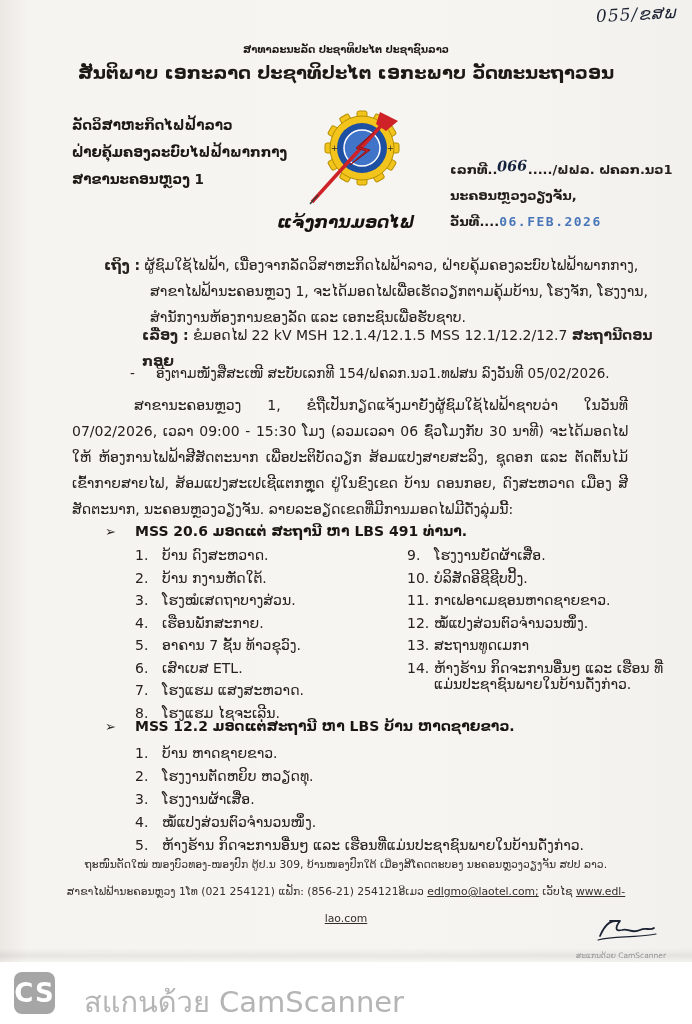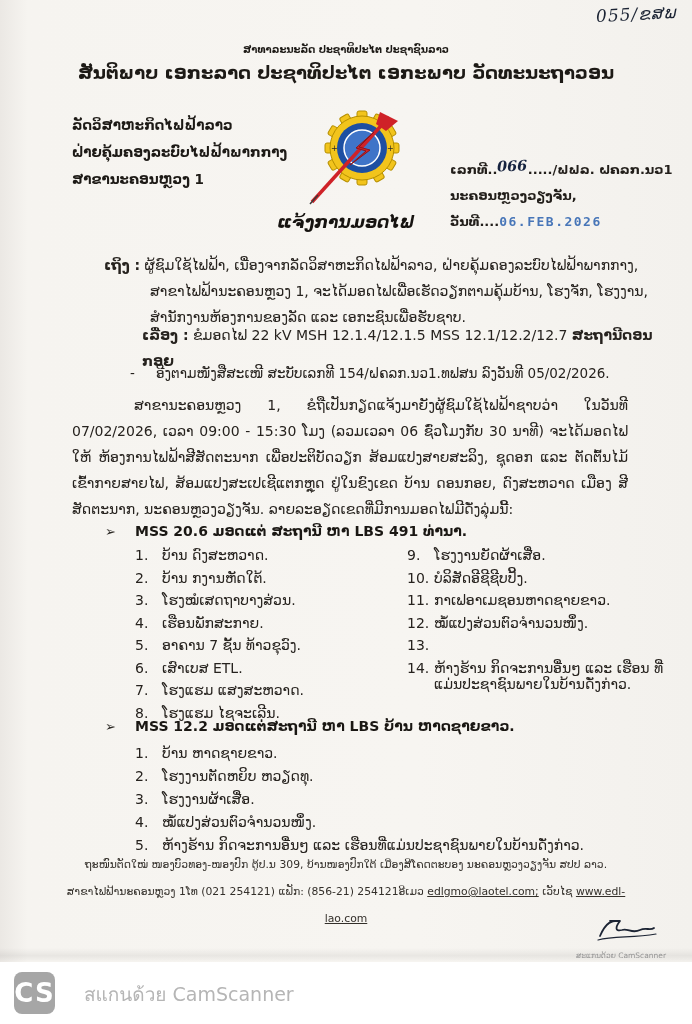--- a/index.html
+++ b/index.html
@@ -48,21 +48,21 @@
   .list122{top:745px;left:135px;width:520px;}
   .list122 .li{margin-bottom:7px;}
   .footer{top:851px;left:46px;width:600px;text-align:center;font-size:10.8px;line-height:27px;color:#332f2a;}
   .lnk{text-decoration:underline;}
   .sig{top:914px;left:596px;}
   .cs-small{top:951px;right:26px;font-size:7.5px;color:#9a9a9a;}
   .cs-bar{bottom:0;left:0;width:692px;height:62px;background:#ffffff;}
   .cs-logo{position:absolute;left:14px;top:10px;width:41px;height:42px;background:#a6a6a6;
     border-radius:8px;color:#ffffff;font-weight:bold;font-size:26px;
     display:flex;align-items:center;justify-content:center;letter-spacing:1px;}
-  .cs-text{position:absolute;left:84px;top:17px;font-size:19px;color:#b5b5b5;}
+  .cs-text{position:absolute;left:84px;top:17px;font-size:29px;color:#b5b5b5;}
 </style>
 </head>
 <body>
 
 <div class="scan">
 
   <div class="abs hand hand-ref">055/ຂສພ</div>
 
   <div class="abs hdr">
     <div class="l1">ສາທາລະນະລັດ ປະຊາທິປະໄຕ ປະຊາຊົນລາວ</div>
@@ -170,20 +170,21 @@
       <div class="li">
           <span class="num">11.</span>
           <span class="txt">ກາເຟອາເມຊອນຫາດຊາຍຂາວ.</span>
         </div>
       <div class="li">
           <span class="num">12.</span>
           <span class="txt">ໝໍ້ແປງສ່ວນຕົວຈຳນວນໜຶ່ງ.</span>
         </div>
       <div class="li">
           <span class="num">13.</span>
+          <span class="txt">ສະຖານທູດເມກາ</span>
         </div>
       <div class="li">
           <span class="num">14.</span>
           <span class="txt">ຫ້າງຮ້ານ ກິດຈະການອື່ນໆ ແລະ ເຮືອນ ທີ່ແມ່ນປະຊາຊົນພາຍໃນບ້ານດັ່ງກ່າວ.</span>
         </div>
     </div>
   </div>
 
   <div class="abs bullet-row b-mss122"><span class="arr">➢</span><span>MSS 12.2 ມອດແຕ່ສະຖານີ ຫາ LBS ບ້ານ ຫາດຊາຍຂາວ.</span></div>
 

